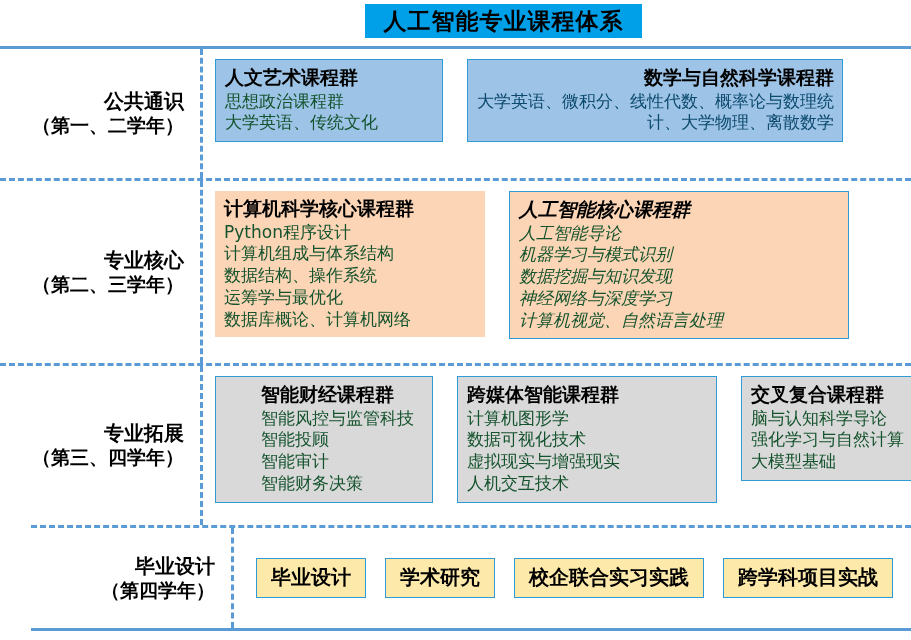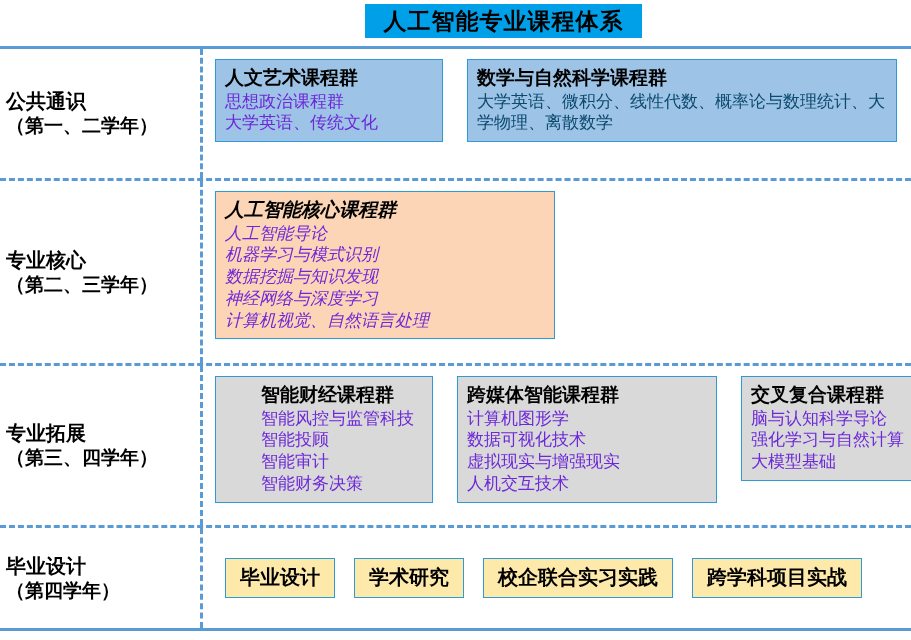--- a/index.html
+++ b/index.html
@@ -51,31 +51,32 @@
     align-items: stretch;
     border-top: 3px solid #5b9bd5;
     box-sizing: border-box;
   }
   .stage-row.solid-top { border-top: 3px solid #5b9bd5; }
   .stage-row.dash-top {
     border-top: 3px dashed #5b9bd5;
   }
   .stage-row.last {
     border-bottom: 3px solid #5b9bd5;
+    margin-left: 31px;
   }
 
   .stage-label {
     width: 200px;
     flex: 0 0 200px;
     display: flex;
     flex-direction: column;
-    align-items: flex-start;
+    align-items: flex-end;
     justify-content: center;
     box-sizing: border-box;
-    padding: 4px 6px;
+    padding: 4px 16px;
   }
   .stage-label .l1 {
     font-size: 20px;
     font-weight: bold;
     color: #000000;
     line-height: 1.25;
     white-space: nowrap;
   }
   .stage-label .l2 {
     font-size: 19px;
@@ -108,36 +109,36 @@
   .card .card-title {
     font-size: 19px;
     font-weight: bold;
     color: #000000;
     line-height: 1.3;
     white-space: nowrap;
     margin-bottom: 1px;
   }
   .card .card-item {
     font-size: 17px;
-    color: #6d28d9;
+    color: #14532d;
     line-height: 1.28;
   }
   .card .card-body-wrap {
     font-size: 17px;
     color: #0c4a6e;
     line-height: 1.28;
   }
 
   
   .card.blue {
     background: #9dc3e6;
     border: 1px solid #2e9bd6;
   }
   .r1-c1 { width: 228px; }
-  .r1-c2 { width: 430px; }
+  .r1-c2 { width: 376px; text-align: right; }
 
   
   .card.peach { background: #fbd5b5; border: none; }
   .card.peach.bordered { border: 1px solid #2e9bd6; }
   .r2-c1 { width: 270px; }
   .r2-c2 { width: 340px; font-style: italic; }
 
   
   .card.gray {
     background: #d9d9d9;
@@ -193,20 +194,28 @@
     </div>
   </div>
 
   <div class="stage-row dash-top" style="height:185px;">
     <div class="stage-label">
       <span class="l1">专业核心</span>
       <span class="l2">（第二、三学年）</span>
     </div>
     <div class="vdiv"></div>
     <div class="cards">
+      <div class="card peach r2-c1">
+        <div class="card-title">计算机科学核心课程群</div>
+        <div class="card-item">Python程序设计</div>
+        <div class="card-item">计算机组成与体系结构</div>
+        <div class="card-item">数据结构、操作系统</div>
+        <div class="card-item">运筹学与最优化</div>
+        <div class="card-item">数据库概论、计算机网络</div>
+      </div>
       <div class="card peach bordered r2-c2">
         <div class="card-title">人工智能核心课程群</div>
         <div class="card-item">人工智能导论</div>
         <div class="card-item">机器学习与模式识别</div>
         <div class="card-item">数据挖掘与知识发现</div>
         <div class="card-item">神经网络与深度学习</div>
         <div class="card-item">计算机视觉、自然语言处理</div>
       </div>
     </div>
   </div>

